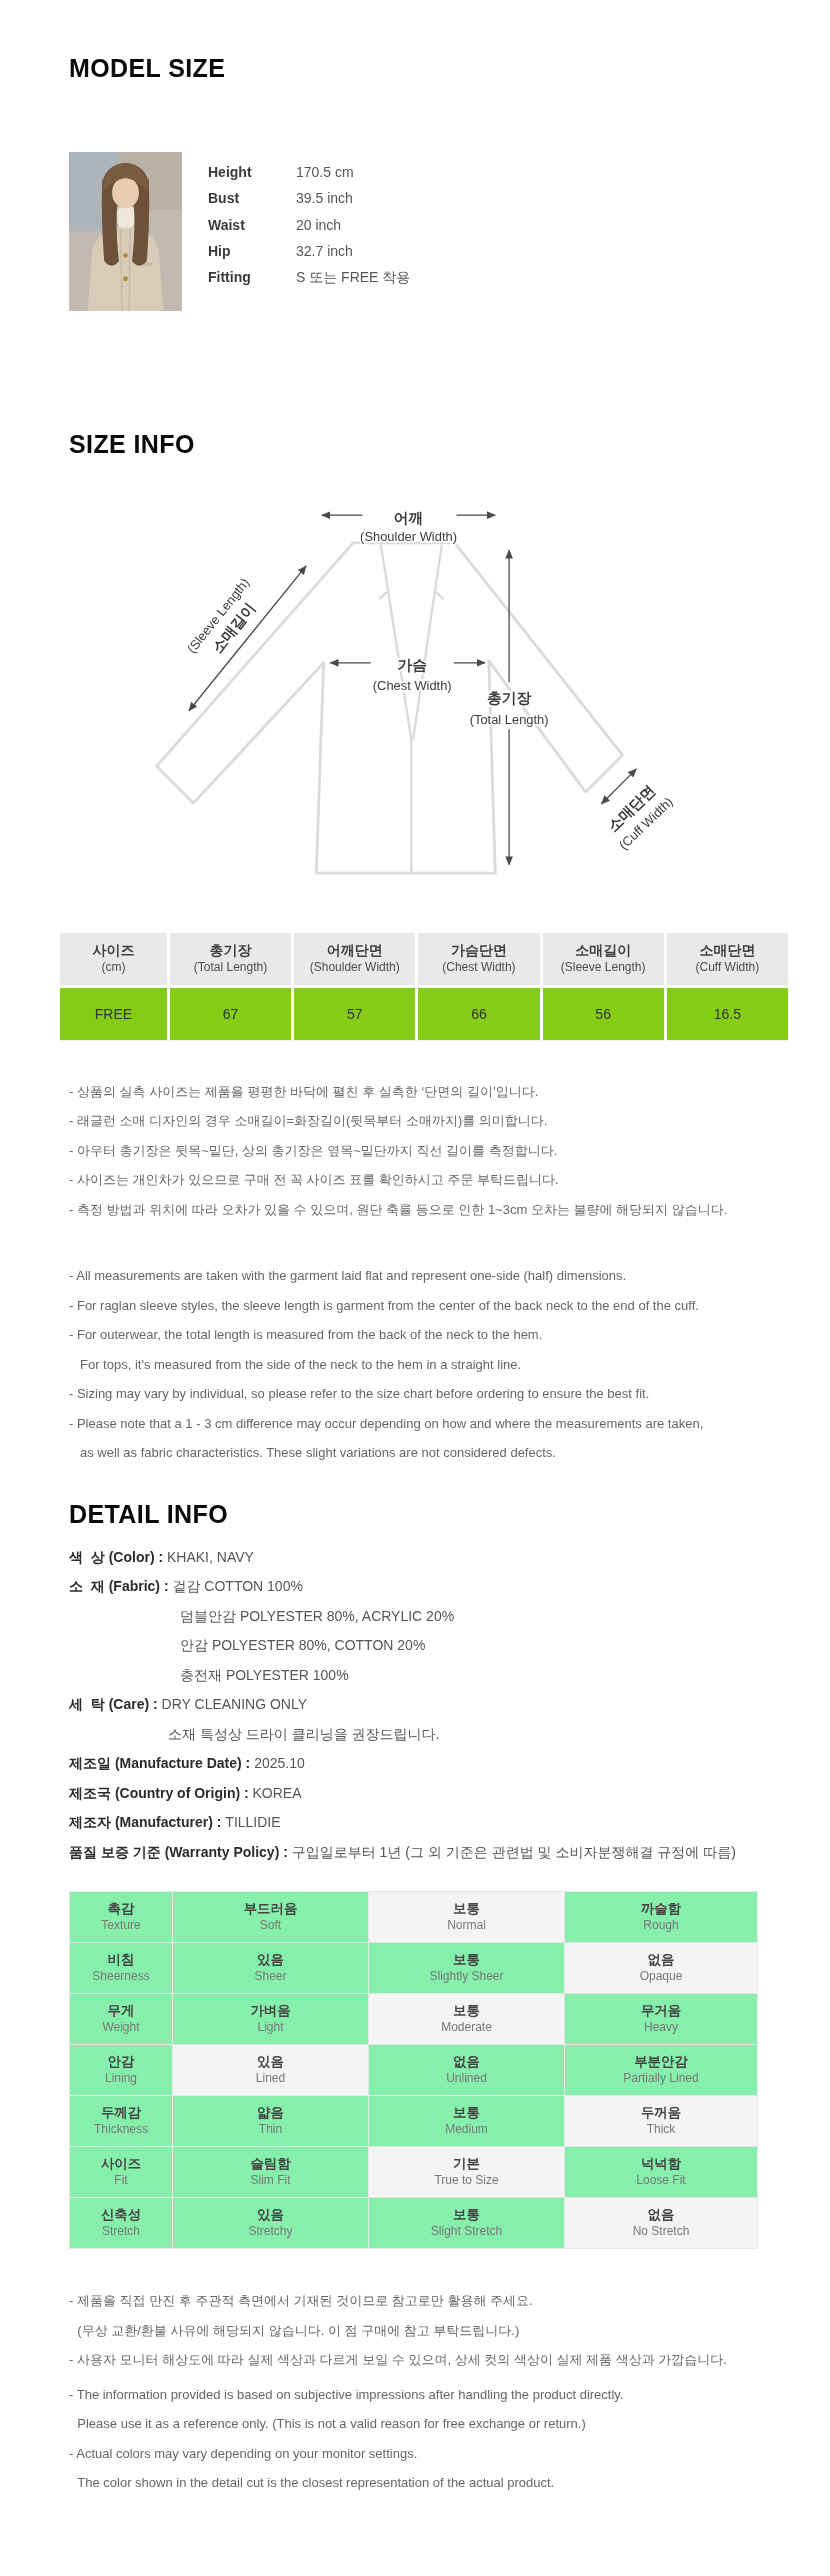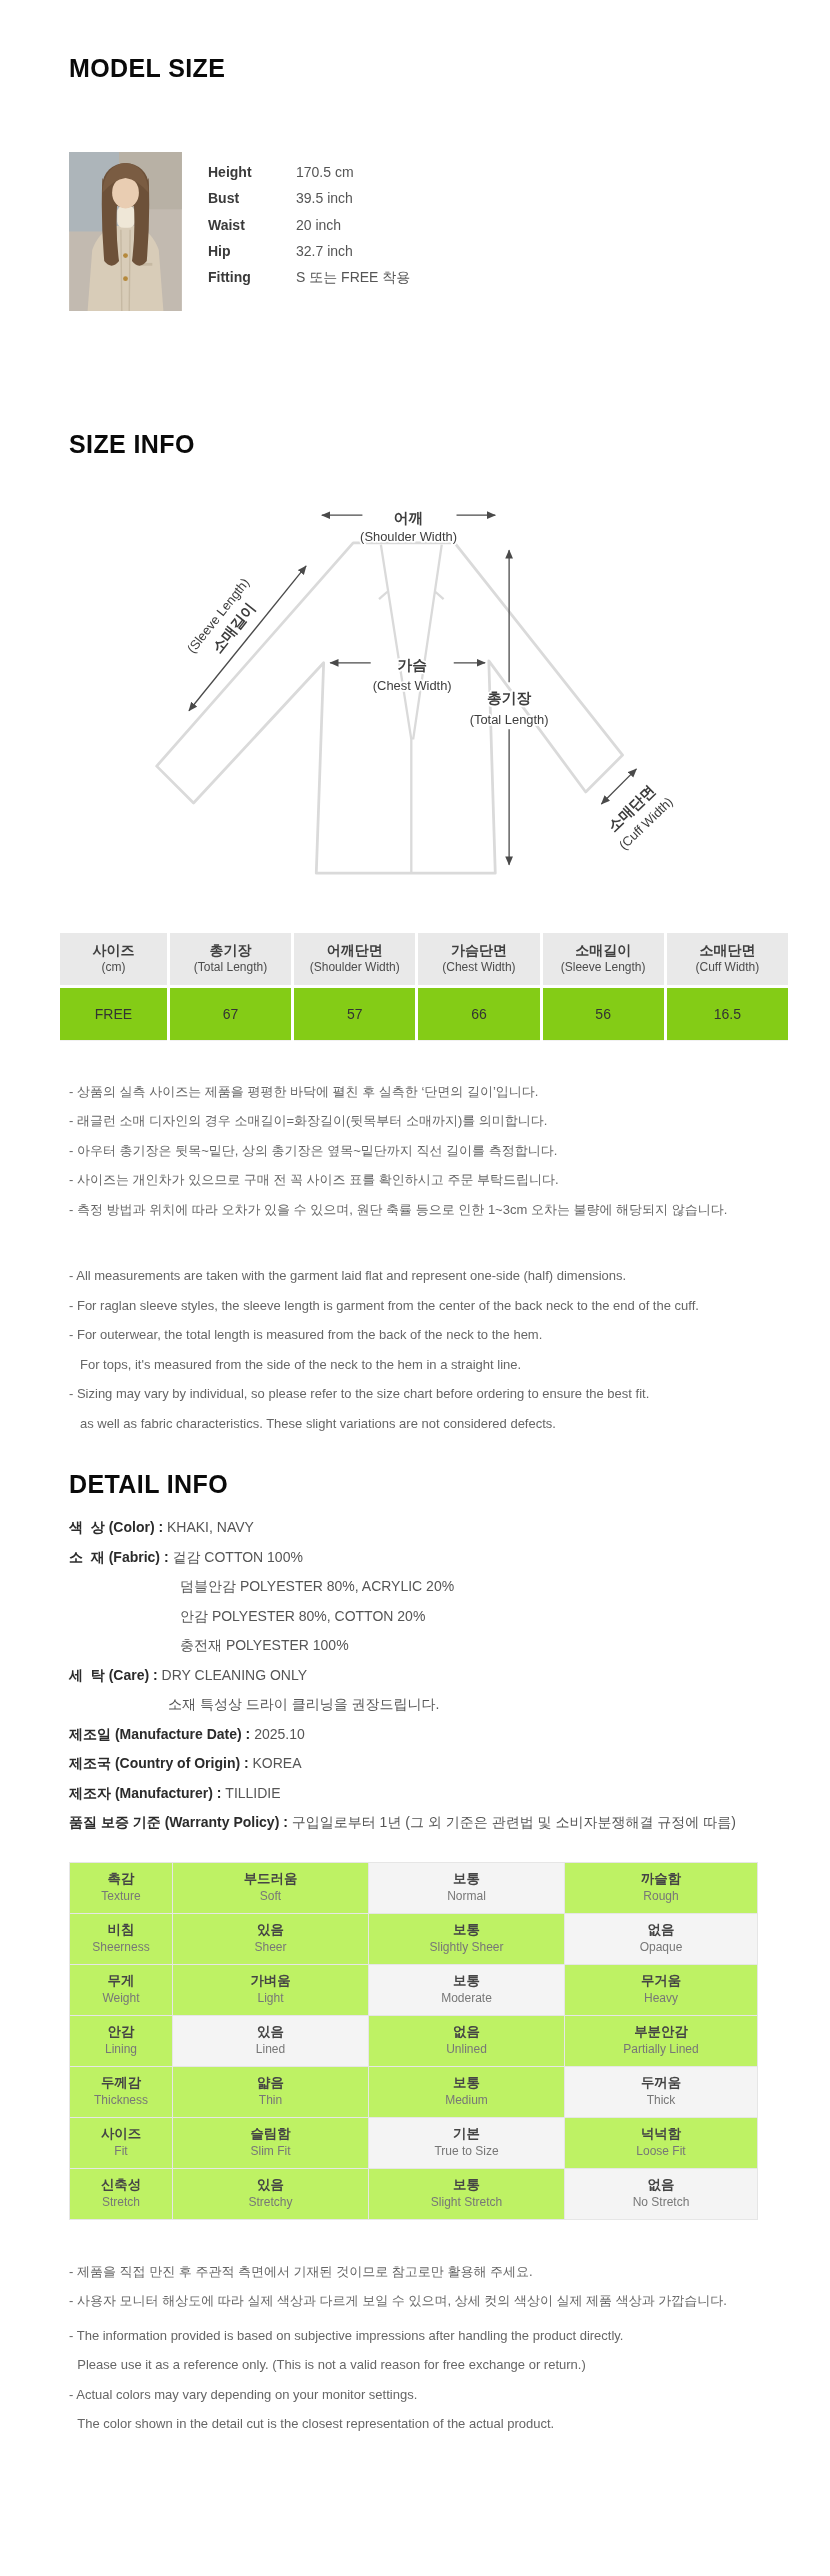--- a/index.html
+++ b/index.html
@@ -34,21 +34,21 @@
   .notes p{margin:0;line-height:29.5px;white-space:pre-wrap;}
   .notes p.ind{padding-left:11px;}
 
   .detail{margin:13px 0 0 69px;font-size:14px;}
   .detail p{margin:0;line-height:29.5px;color:#555;white-space:pre-wrap;}
   .d-label{font-weight:700;color:#2b2b2b;}
   .detail p.ind-fabric{padding-left:111px;}
   .detail p.ind-care{padding-left:99px;}
 
   table.attrs{border-collapse:collapse;margin:24px 0 0 69px;table-layout:fixed;width:689px;}
-  table.attrs td{border:0.9px solid #e6e6e6;text-align:center;height:50px;padding:0;background:#bef264;}
+  table.attrs td{border:0.9px solid #e6e6e6;text-align:center;height:50px;padding:0;background:#86efac;}
   table.attrs td.sel{background:#f4f4f4;}
   table.attrs .ko{font-size:13.4px;font-weight:700;color:#454545;line-height:18.4px;}
   table.attrs .en{font-size:12px;color:#777;line-height:15.7px;}
 
   .bottom-notes{margin:37px 0 0 69px;font-size:13px;color:#666;}
   .bottom-notes.en{margin-top:5px;}
   .bottom-notes p{margin:0;line-height:29.5px;white-space:pre-wrap;}
   .bottom-notes p.ind{padding-left:8.3px;}
   .page-end{height:52px;}
 </style>
@@ -195,20 +195,21 @@
     <p>- 사이즈는 개인차가 있으므로 구매 전 꼭 사이즈 표를 확인하시고 주문 부탁드립니다.</p>
     <p>- 측정 방법과 위치에 따라 오차가 있을 수 있으며, 원단 축률 등으로 인한 1~3cm 오차는 불량에 해당되지 않습니다.</p>
   </div>
 
   <div class="notes en">
     <p>- All measurements are taken with the garment laid flat and represent one-side (half) dimensions.</p>
     <p>- For raglan sleeve styles, the sleeve length is garment from the center of the back neck to the end of the cuff.</p>
     <p>- For outerwear, the total length is measured from the back of the neck to the hem.</p>
     <p class="ind">For tops, it's measured from the side of the neck to the hem in a straight line.</p>
     <p>- Sizing may vary by individual, so please refer to the size chart before ordering to ensure the best fit.</p>
+    <p>- Please note that a 1 - 3 cm difference may occur depending on how and where the measurements are taken,</p>
     <p class="ind">as well as fabric characteristics. These slight variations are not considered defects.</p>
   </div>
 
   <h1 class="sec" id="detail-info-title">DETAIL INFO</h1>
 
   <div class="detail">
     <p><span class="d-label">색  상 (Color) : </span><span class="d-value">KHAKI, NAVY</span></p>
     <p><span class="d-label">소  재 (Fabric) : </span><span class="d-value">겉감 COTTON 100%</span></p>
     <p class="ind-fabric"><span class="d-value">덤블안감 POLYESTER 80%, ACRYLIC 20%</span></p>
     <p class="ind-fabric"><span class="d-value">안감 POLYESTER 80%, COTTON 20%</span></p>
@@ -353,20 +354,21 @@
         <td class="sel">
             <div class="ko">없음</div>
             <div class="en">No Stretch</div>
           </td>
       </tr>
     </tbody>
   </table>
 
   <div class="bottom-notes ko">
     <p>- 제품을 직접 만진 후 주관적 측면에서 기재된 것이므로 참고로만 활용해 주세요.</p>
+    <p class="ind">(무상 교환/환불 사유에 해당되지 않습니다. 이 점 구매에 참고 부탁드립니다.)</p>
     <p>- 사용자 모니터 해상도에 따라 실제 색상과 다르게 보일 수 있으며, 상세 컷의 색상이 실제 제품 색상과 가깝습니다.</p>
   </div>
 
   <div class="bottom-notes en">
     <p>- The information provided is based on subjective impressions after handling the product directly.</p>
     <p class="ind">Please use it as a reference only. (This is not a valid reason for free exchange or return.)</p>
     <p>- Actual colors may vary depending on your monitor settings.</p>
     <p class="ind">The color shown in the detail cut is the closest representation of the actual product.</p>
   </div>
 

